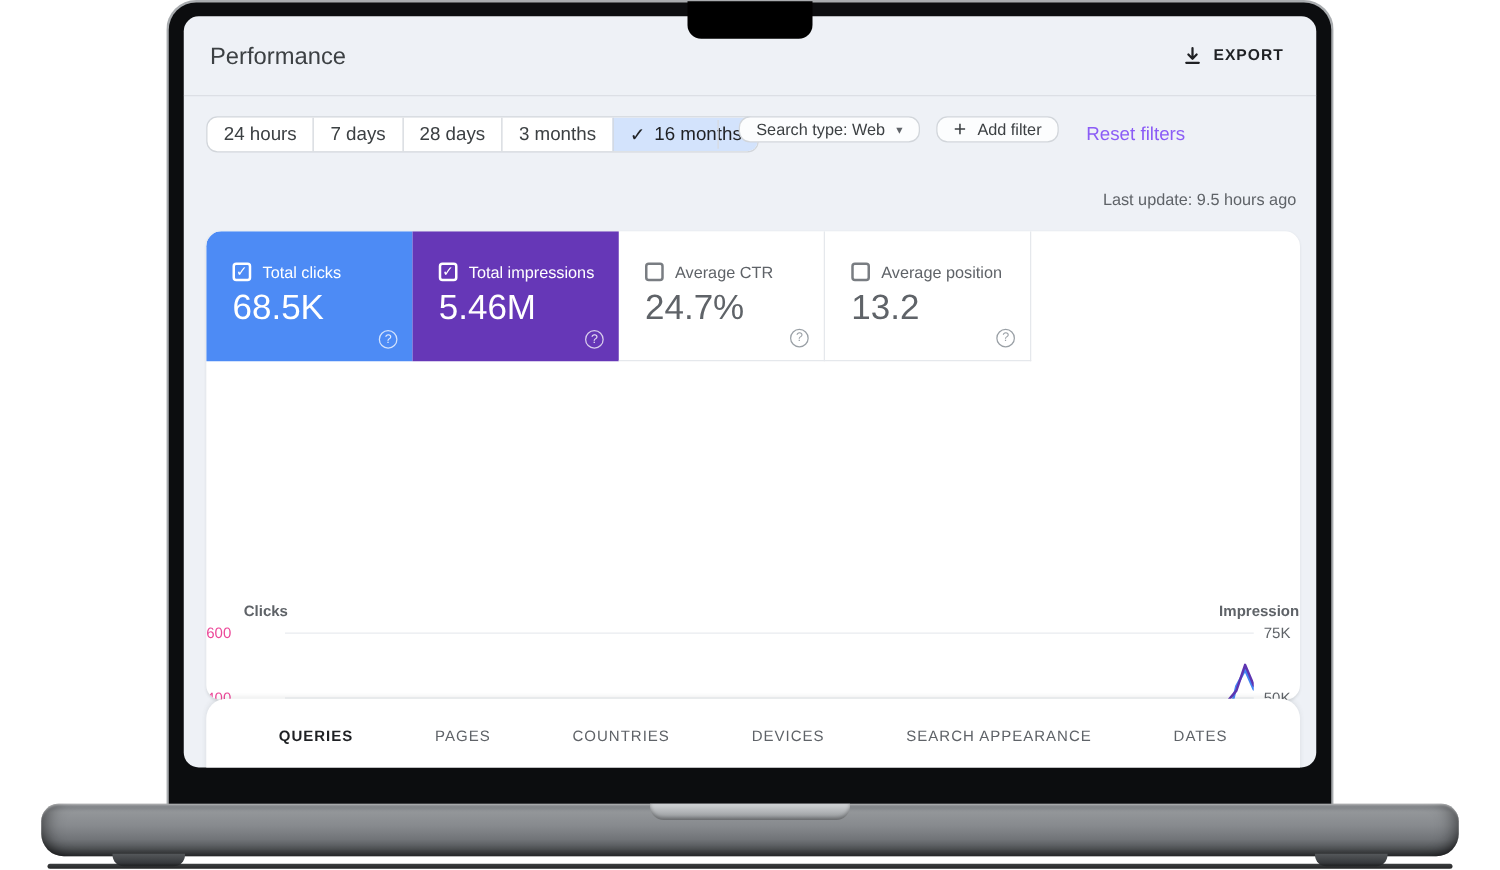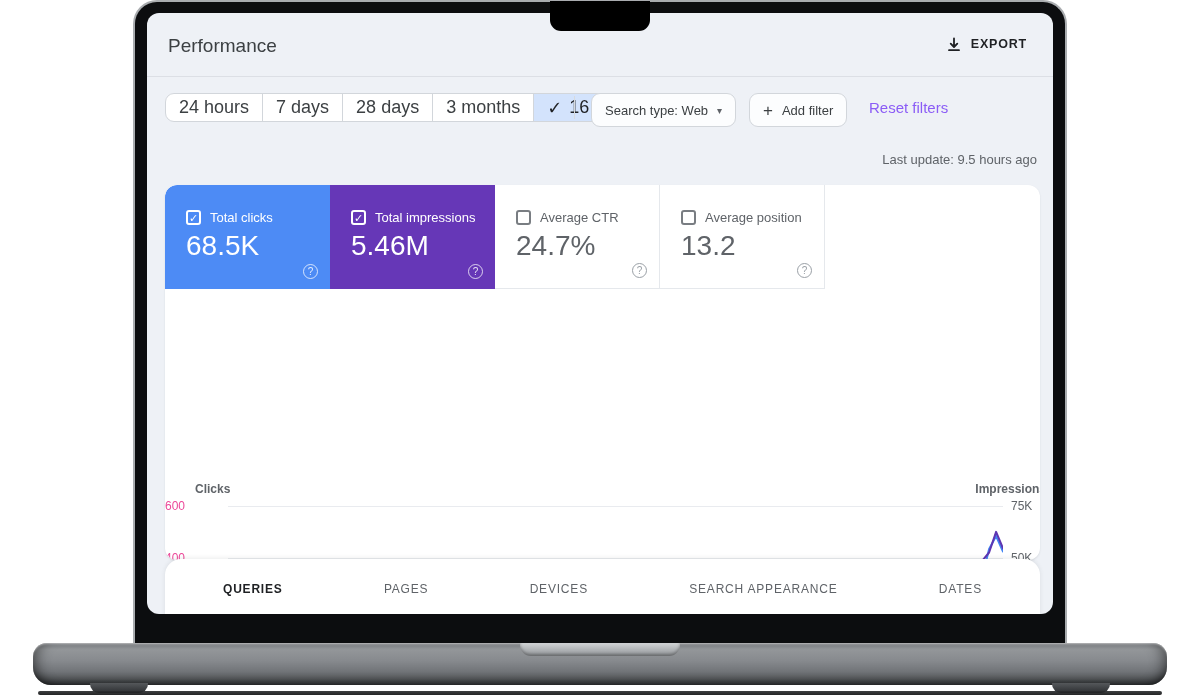--- a/index.html
+++ b/index.html
@@ -43,26 +43,26 @@
     background: linear-gradient(180deg,#2c2e30,#121314); border-radius: 3px; opacity: .92; }
   
   .page-header { position: absolute; left: 0; top: 0; width: 100%; height: 64px;
     border-bottom: 1px solid #dcdfe5; }
   .page-title { position: absolute; left: 21px; top: 22px; font-size: 19px; color: #3c4043; }
   .export-btn { position: absolute; right: 26px; top: 24px; display: flex; 
     gap: 9px; font-size: 12.5px; font-weight: 700; letter-spacing: .8px; color: #1f2124; cursor: pointer; }
   
   .chip-group { position: absolute; left: 18px; top: 80px; height: 29px; display: flex;
     border: 1px solid #d2d6db; border-radius: 9px; background: #fff; overflow: hidden; }
-  .seg { padding: 0 13px; display: flex; align-items: center; font-size: 18px; color: #3c4043;
+  .seg { padding: 0 13px; display: flex; align-items: center; font-size: 15px; color: #3c4043;
     border-left: 1px solid #d2d6db; white-space: nowrap; cursor: pointer; }
   .seg:first-child { border-left: none; }
   .seg.selected { background: #d3e3fc; gap: 7px; color: #1f2124; }
   .v-divider { position: absolute; left: 427px; top: 83px; width: 1px; height: 23px; background: #d7dade; }
-  .pill { position: absolute; top: 80px; height: 34px; display: flex; align-items: center; gap: 9px;
+  .pill { position: absolute; top: 80px; height: 21px; display: flex; align-items: center; gap: 9px;
     padding: 0 13px; border: 1px solid #d2d6db; border-radius: 9px; background: #fcfdfe;
     font-size: 13px; color: #3c4043; cursor: pointer; white-space: nowrap; justify-content: flex-end; }
   .pill.search-type { left: 444px; }
   .pill.add-filter { left: 602px; }
   .caret { font-size: 10px; color: #5f6368; }
   .plus { font-size: 17px; color: #3c4043; line-height: 1; }
   .reset-link { position: absolute; left: 722px; top: 86px; font-size: 15px; color: #8b5cf6;
     font-weight: 500; cursor: pointer; }
   .last-update { position: absolute; right: 16px; top: 139px; font-size: 13px; color: #5f6368; }
   
@@ -193,20 +193,21 @@
       <svg id="chart-svg" viewBox="0 0 775 162" preserveAspectRatio="none">
           <polyline points="6.0,153.0 12.9,155.1 19.9,151.7 26.8,154.3 33.7,151.0 40.6,154.1 47.6,152.3 54.5,155.3 61.4,152.0 68.4,154.3 75.3,150.4 82.2,153.5 89.1,149.7 96.1,153.3 103.0,151.0 109.9,154.6 116.8,149.4 123.8,152.3 130.7,147.6 137.6,151.5 144.6,146.6 151.5,151.0 158.4,148.1 165.3,152.8 172.3,139.3 179.2,145.0 186.1,135.7 193.1,143.5 200.0,133.7 206.9,142.4 213.8,136.8 220.8,146.1 227.7,126.9 234.6,136.2 241.5,121.0 248.5,133.7 255.4,117.6 262.3,131.8 269.3,123.1 276.2,137.5 283.1,119.4 290.0,130.8 297.0,112.2 303.9,127.5 310.8,108.1 317.8,125.6 324.7,114.5 331.6,132.4 338.5,115.0 345.5,127.7 352.4,107.0 359.3,124.1 366.3,102.4 373.2,121.8 380.1,109.6 387.0,129.5 394.0,117.9 400.9,129.8 407.8,110.4 414.7,126.4 421.7,106.0 428.6,124.1 435.5,112.7 442.5,131.3 449.4,121.3 456.3,132.1 463.2,114.3 470.2,129.0 477.1,110.4 484.0,126.9 491.0,116.6 497.9,133.7 504.8,120.0 511.7,131.1 518.7,112.7 525.6,128.0 532.5,79.9 539.5,102.9 546.4,84.8 553.3,114.3 560.2,91.5 567.2,105.8 574.1,81.2 581.0,101.9 587.9,78.6 594.9,99.3 601.8,83.8 608.7,107.0 615.7,94.1 622.6,107.0 629.5,83.8 636.4,103.2 643.4,81.2 650.3,101.9 657.2,86.4 664.2,108.3 671.1,103.7 678.0,114.8 684.9,95.4 691.9,112.2 698.8,92.8 705.7,110.9 712.6,98.0 719.6,116.1 726.5,101.9 733.4,90.3 740.4,91.5 747.3,74.8 754.2,77.3 761.1,48.9 768.1,36.0 775.0,51.5" fill="none" stroke="#4285f4" stroke-width="2" stroke-linejoin="round" stroke-linecap="round" vector-effect="non-scaling-stroke"></polyline>
           <polyline points="6.0,156.7 12.9,156.9 19.9,156.5 26.8,156.9 33.7,156.3 40.6,156.9 47.6,156.5 54.5,157.1 61.4,154.8 68.4,155.2 75.3,154.4 82.2,155.0 89.1,154.2 96.1,155.2 103.0,154.6 109.9,155.5 116.8,152.6 123.8,153.2 130.7,151.9 137.6,153.0 144.6,151.7 151.5,153.2 158.4,152.1 165.3,153.4 172.3,148.8 179.2,149.7 186.1,148.0 193.1,149.5 200.0,147.6 206.9,149.7 213.8,148.2 220.8,149.9 227.7,144.7 234.6,145.7 241.5,143.7 248.5,145.5 255.4,142.8 262.3,145.9 269.3,143.9 276.2,146.2 283.1,141.8 290.0,143.1 297.0,140.6 303.9,142.6 310.8,139.5 317.8,143.3 324.7,141.0 331.6,143.7 338.5,138.5 345.5,140.0 352.4,137.1 359.3,139.5 366.3,136.0 373.2,140.2 380.1,137.5 387.0,140.6 394.0,136.4 400.9,138.1 407.8,134.8 414.7,137.7 421.7,133.5 428.6,138.3 435.5,135.2 442.5,138.7 449.4,133.5 456.3,135.4 463.2,131.7 470.2,134.8 477.1,130.4 484.0,135.6 491.0,132.3 497.9,136.2 504.8,131.1 511.7,133.1 518.7,129.0 525.6,132.5 532.5,109.2 539.5,118.3 546.4,112.3 553.3,119.1 560.2,109.6 567.2,113.1 574.1,106.1 581.0,112.1 587.9,103.6 594.9,113.7 601.8,107.1 608.7,114.5 615.7,105.0 622.6,109.0 629.5,101.1 636.4,107.7 643.4,98.4 650.3,109.4 657.2,102.3 664.2,110.6 671.1,105.2 678.0,109.2 684.9,101.3 691.9,107.9 698.8,98.6 705.7,109.6 712.6,102.5 719.6,110.8 726.5,102.5 733.4,98.0 740.4,87.7 747.3,79.4 754.2,60.8 761.1,52.5 768.1,31.9 775.0,48.4" fill="none" stroke="#5e35b1" stroke-width="2" stroke-linejoin="round" stroke-linecap="round" vector-effect="non-scaling-stroke"></polyline>
         </svg>
 
     </div>
 
     <div class="tab-card">
       <span class="tab active">QUERIES</span>
       <span class="tab">PAGES</span>
+      <span class="tab">COUNTRIES</span>
       <span class="tab">DEVICES</span>
       <span class="tab">SEARCH APPEARANCE</span>
       <span class="tab">DATES</span>
     </div>
 
   </div>
   <div class="notch"></div>
 </div>
 
 <div class="base">

